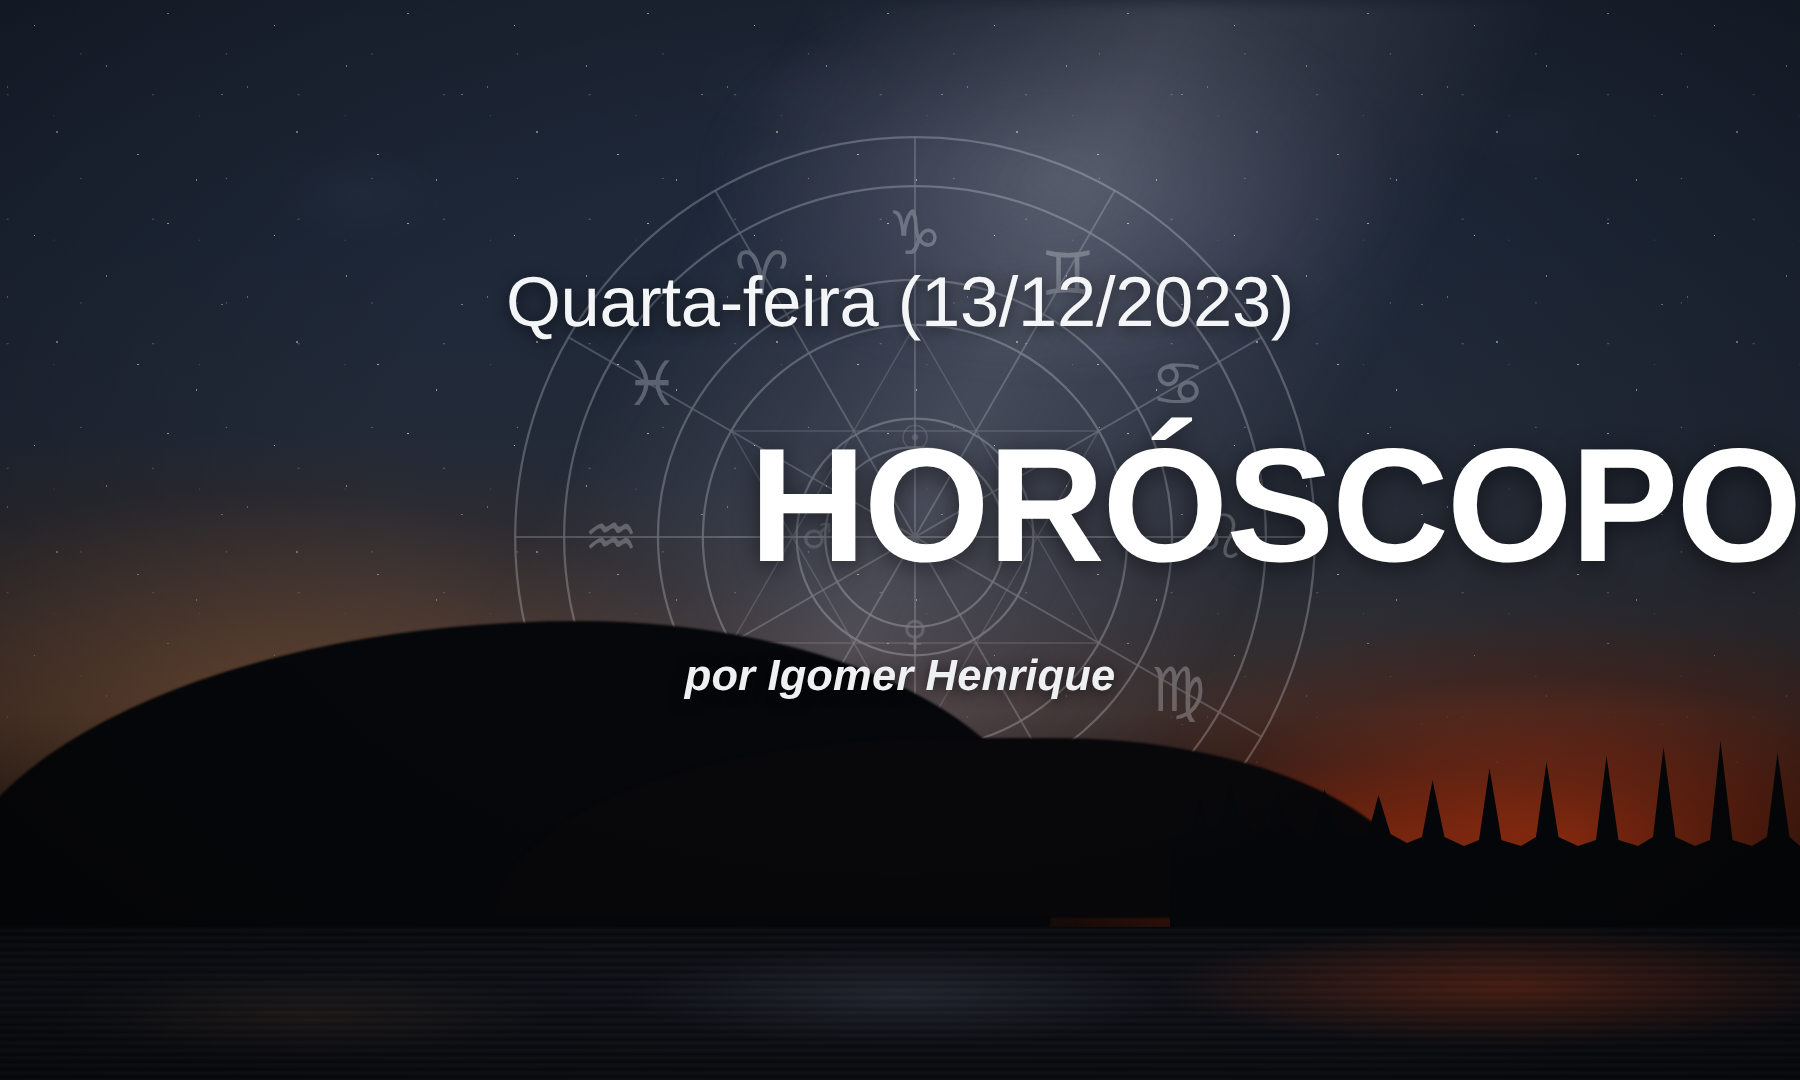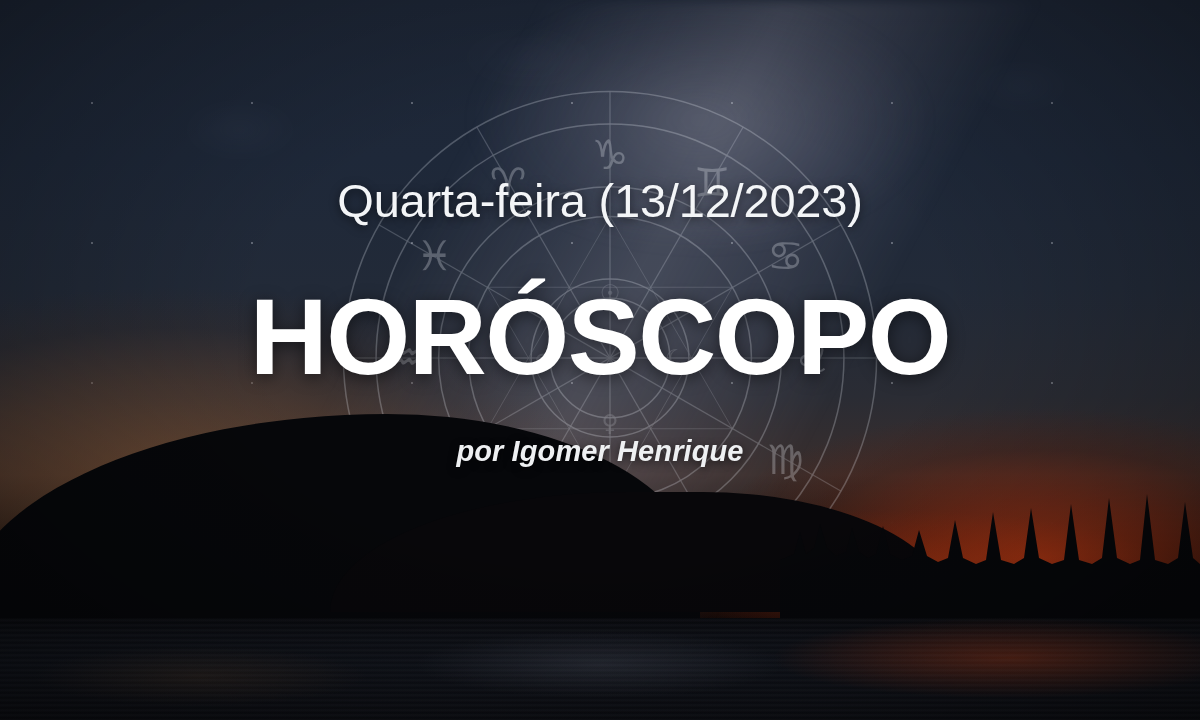--- a/index.html
+++ b/index.html
@@ -224,20 +224,21 @@
     text-shadow: 0 2px 10px rgba(0,0,0,0.55);
   }
   .main-title {
     margin-top: 56px;
     font-size: 108px;
     font-weight: 700;
     line-height: 1.0;
     color: #ffffff;
     letter-spacing: -1.5px;
     text-shadow: 0 3px 16px rgba(0,0,0,0.50);
+    text-align: right;
   }
   .byline {
     margin-top: 44px;
     font-size: 29px;
     font-style: italic;
     font-weight: 700;
     color: #eef0f2;
     letter-spacing: 0.1px;
     text-shadow: 0 2px 9px rgba(0,0,0,0.60);
   }

